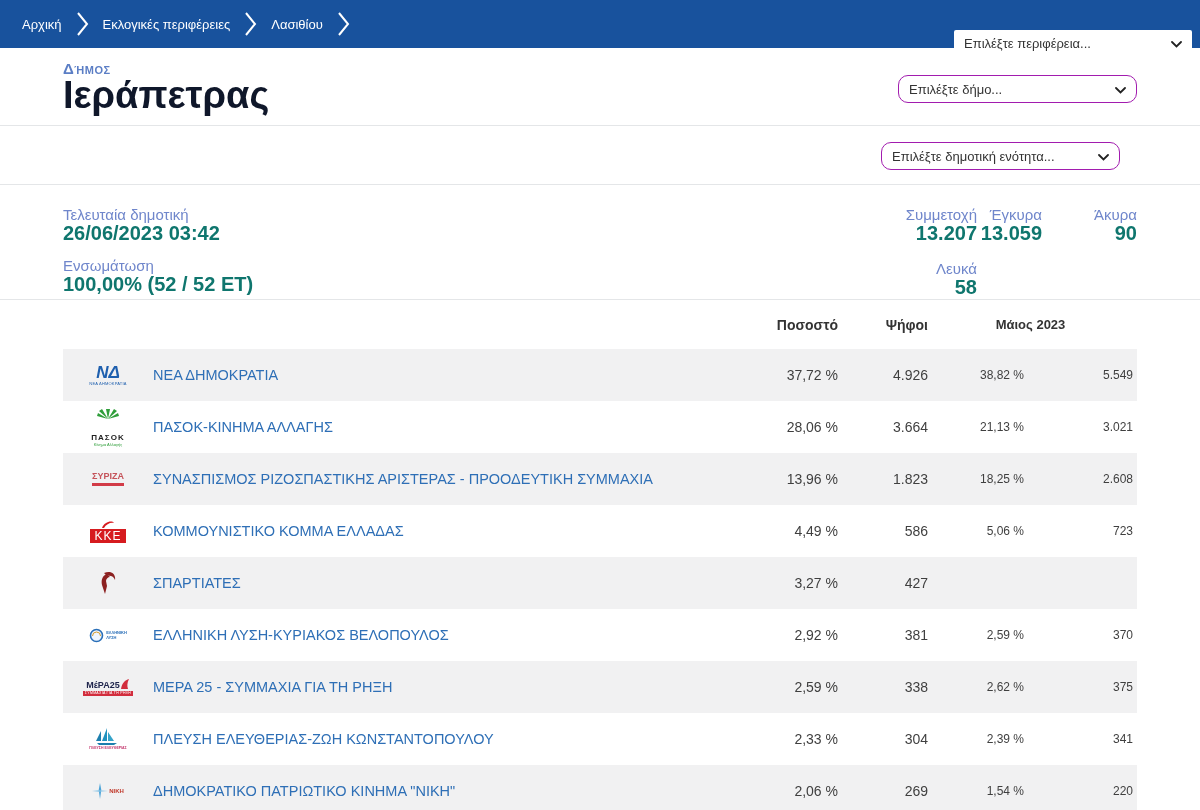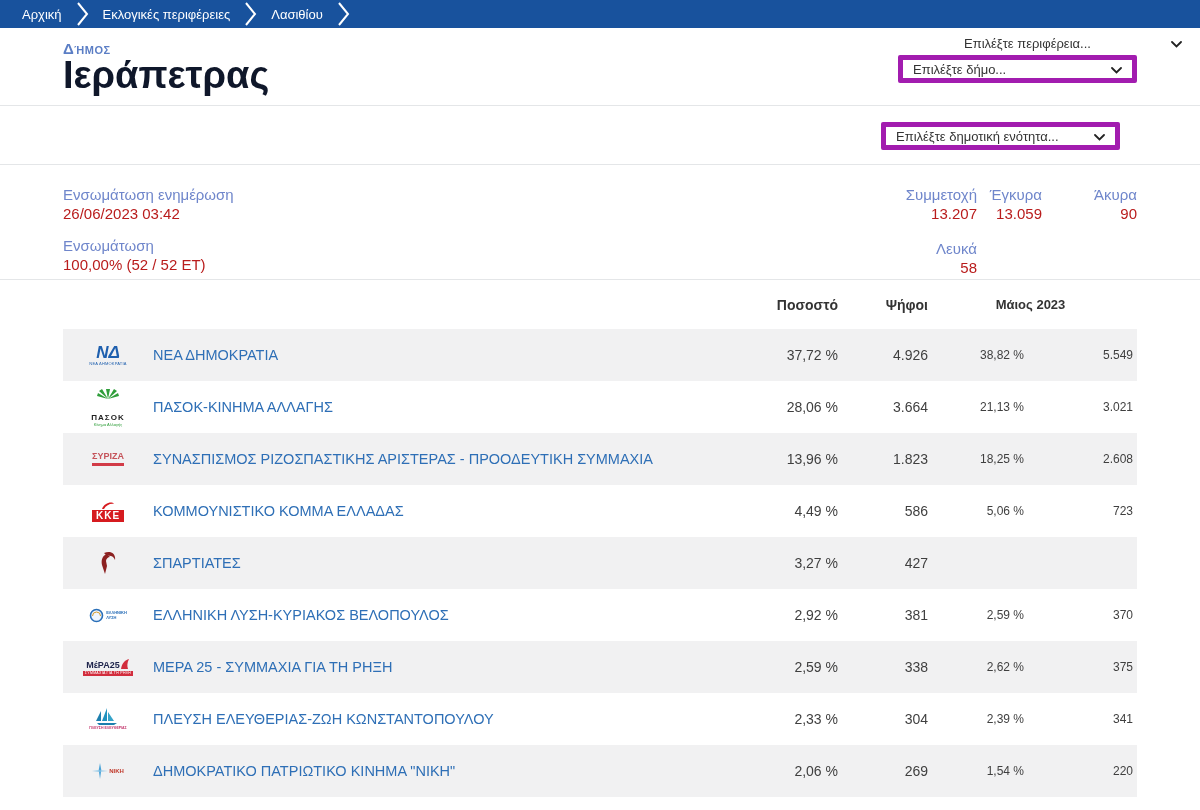--- a/index.html
+++ b/index.html
@@ -1,42 +1,42 @@
 <!DOCTYPE html>
 <html><head>
 <meta charset="utf-8">
 <style>
   * { box-sizing: border-box; margin: 0; padding: 0; }
   html,body { width:1200px; height:810px; overflow:hidden; background:#fff;
     font-family:"Liberation Sans", sans-serif; }
 
   
-  .topbar { position:relative; height:28px; background:#18529d; display:flex; align-items:center; padding-left:10px; }
+  .topbar { position:relative; height:48px; background:#18529d; display:flex; align-items:center; padding-left:10px; }
   .crumb { color:#fff; font-size:13px; padding:0 12px; white-space:nowrap; cursor:pointer; text-decoration:none; }
   .crumb-chev { display:flex; align-items:center; margin:0 2px; }
 
   
-  .sel { background:#fff; border:5px solid #a21caf; border-radius:2px; height:28px;
+  .sel { background:#fff; border:1px solid #a21caf; border-radius:10px; height:28px;
     display:flex; align-items:center; justify-content:space-between;
     padding:0 10px; font-size:13px; color:#333; cursor:pointer; }
   .sel-region { position:absolute; right:8px; top:4px; width:238px; height:27px; border:none; border-radius:2px;margin-top:26px; }
   .sel-dimos { position:absolute; right:63px; top:27px; width:239px; }
   .sel-enotita { position:absolute; right:80px; top:16px; width:239px; }
 
   
   .head { position:relative; height:78px; border-bottom:1px solid #e4e6e8; padding:12px 0 0 63px; }
   .subtitle { font-size:15px; font-weight:bold; font-variant:small-caps; letter-spacing:.5px; color:#5b7ec5; line-height:17px; }
   .title { font-size:38px; font-weight:bold; color:#0f172a; line-height:34px; margin-top:1px; }
   .section2 { position:relative; height:59px; border-bottom:1px solid #e4e6e8; }
 
   
   .stats { position:relative; height:115px; border-bottom:1px solid #e4e6e8; padding:20px 63px 0 63px;
     display:flex; justify-content:space-between; }
   .stat-label { font-size:15px; color:#6f86cb; line-height:19px; }
-  .stat-value { font-size:15px; font-weight:normal; color:#b91c1c; line-height:19px; }
+  .stat-value { font-size:20px; font-weight:bold; color:#0f766e; line-height:19px; }
   .stat-pair { margin-bottom:13px; }
   .stats-right { display:grid; grid-template-columns:140px 65px 95px; row-gap:13px; text-align:right; }
   .span2 { grid-column:1 / 3; }
 
   
   .table-wrap { width:1074px; margin-left:63px; }
   .thead { display:flex; align-items:center; height:49px; padding-right:4px; }
   .th { font-size:14px; font-weight:bold; color:#333; text-align:right; }
   .th-prev { font-size:13px; text-align:center; }
   .c-logo { width:90px; flex:none; display:flex; align-items:center; justify-content:center; }
@@ -55,21 +55,21 @@
   .prevnum { font-size:12px; color:#3f3f3f; }
 
   
   .plogo { display:flex; flex-direction:column; align-items:center; line-height:1; }
   .nd-top { color:#1e5fae; font-weight:bold; font-style:italic; font-size:17px; }
   .nd-sub { font-size:4px; color:#1e5fae; margin-top:1px; letter-spacing:.2px; }
   .pasok-txt { font-size:8px; font-weight:bold; color:#222; letter-spacing:1px; margin-top:15px; }
   .pasok-sub { font-size:4px; color:#2f9e3a; margin-top:1px; }
   .syr-txt { font-size:9px; font-weight:bold; color:#c5535a; }
   .syr-bar { height:3px; background:#d23b47; width:32px; margin-top:2px; }
-  .kke-box { background:#d61b1f; color:#fff; font-weight:bold; font-size:10px; padding:1px 4px; letter-spacing:1px; }
+  .kke-box { background:#d61b1f; color:#fff; font-weight:normal; font-size:12px; padding:1px 4px; letter-spacing:1px; }
   .el-row { display:flex; align-items:center; gap:2px; }
   .el-txt { font-size:4px; color:#2a6fb8; font-weight:bold; line-height:5px; text-align:left; }
   .mera-line { display:flex; align-items:flex-end; }
   .mera-txt { font-size:9px; font-weight:bold; color:#20264d; }
   .mera-bar { font-size:3.5px; color:#fff; background:#d22d3d; padding:1px 2px; margin-top:1px; letter-spacing:.3px; }
   .plefsi-txt { font-size:3.5px; color:#c2356b; font-weight:bold; margin-top:1px; }
   .niki-row { display:flex; align-items:center; gap:1px; }
   .niki-txt { font-size:6px; color:#c0392b; font-weight:bold; }
 </style>
 </head>
@@ -124,21 +124,21 @@
       <svg width="11" height="7" viewBox="0 0 11 7">
           <path d="M1 1 L5.5 5.5 L10 1" stroke="#222" stroke-width="1.8" fill="none" stroke-linecap="round"></path>
         </svg>
     </span>
   </div>
 </div>
 
 <div class="stats">
   <div class="stats-left">
     <div class="stat-pair">
-      <div class="stat-label">Ενσωμάτωση ενημέρωση</div>
+      <div class="stat-label">Τελευταία δημοτική</div>
       <div class="stat-value">26/06/2023 03:42</div>
     </div>
     <div class="stat-pair">
       <div class="stat-label">Ενσωμάτωση</div>
       <div class="stat-value">100,00% (52 / 52 ΕΤ)</div>
     </div>
   </div>
   <div class="stats-right">
     <div>
       <div class="stat-label">Συμμετοχή</div>

